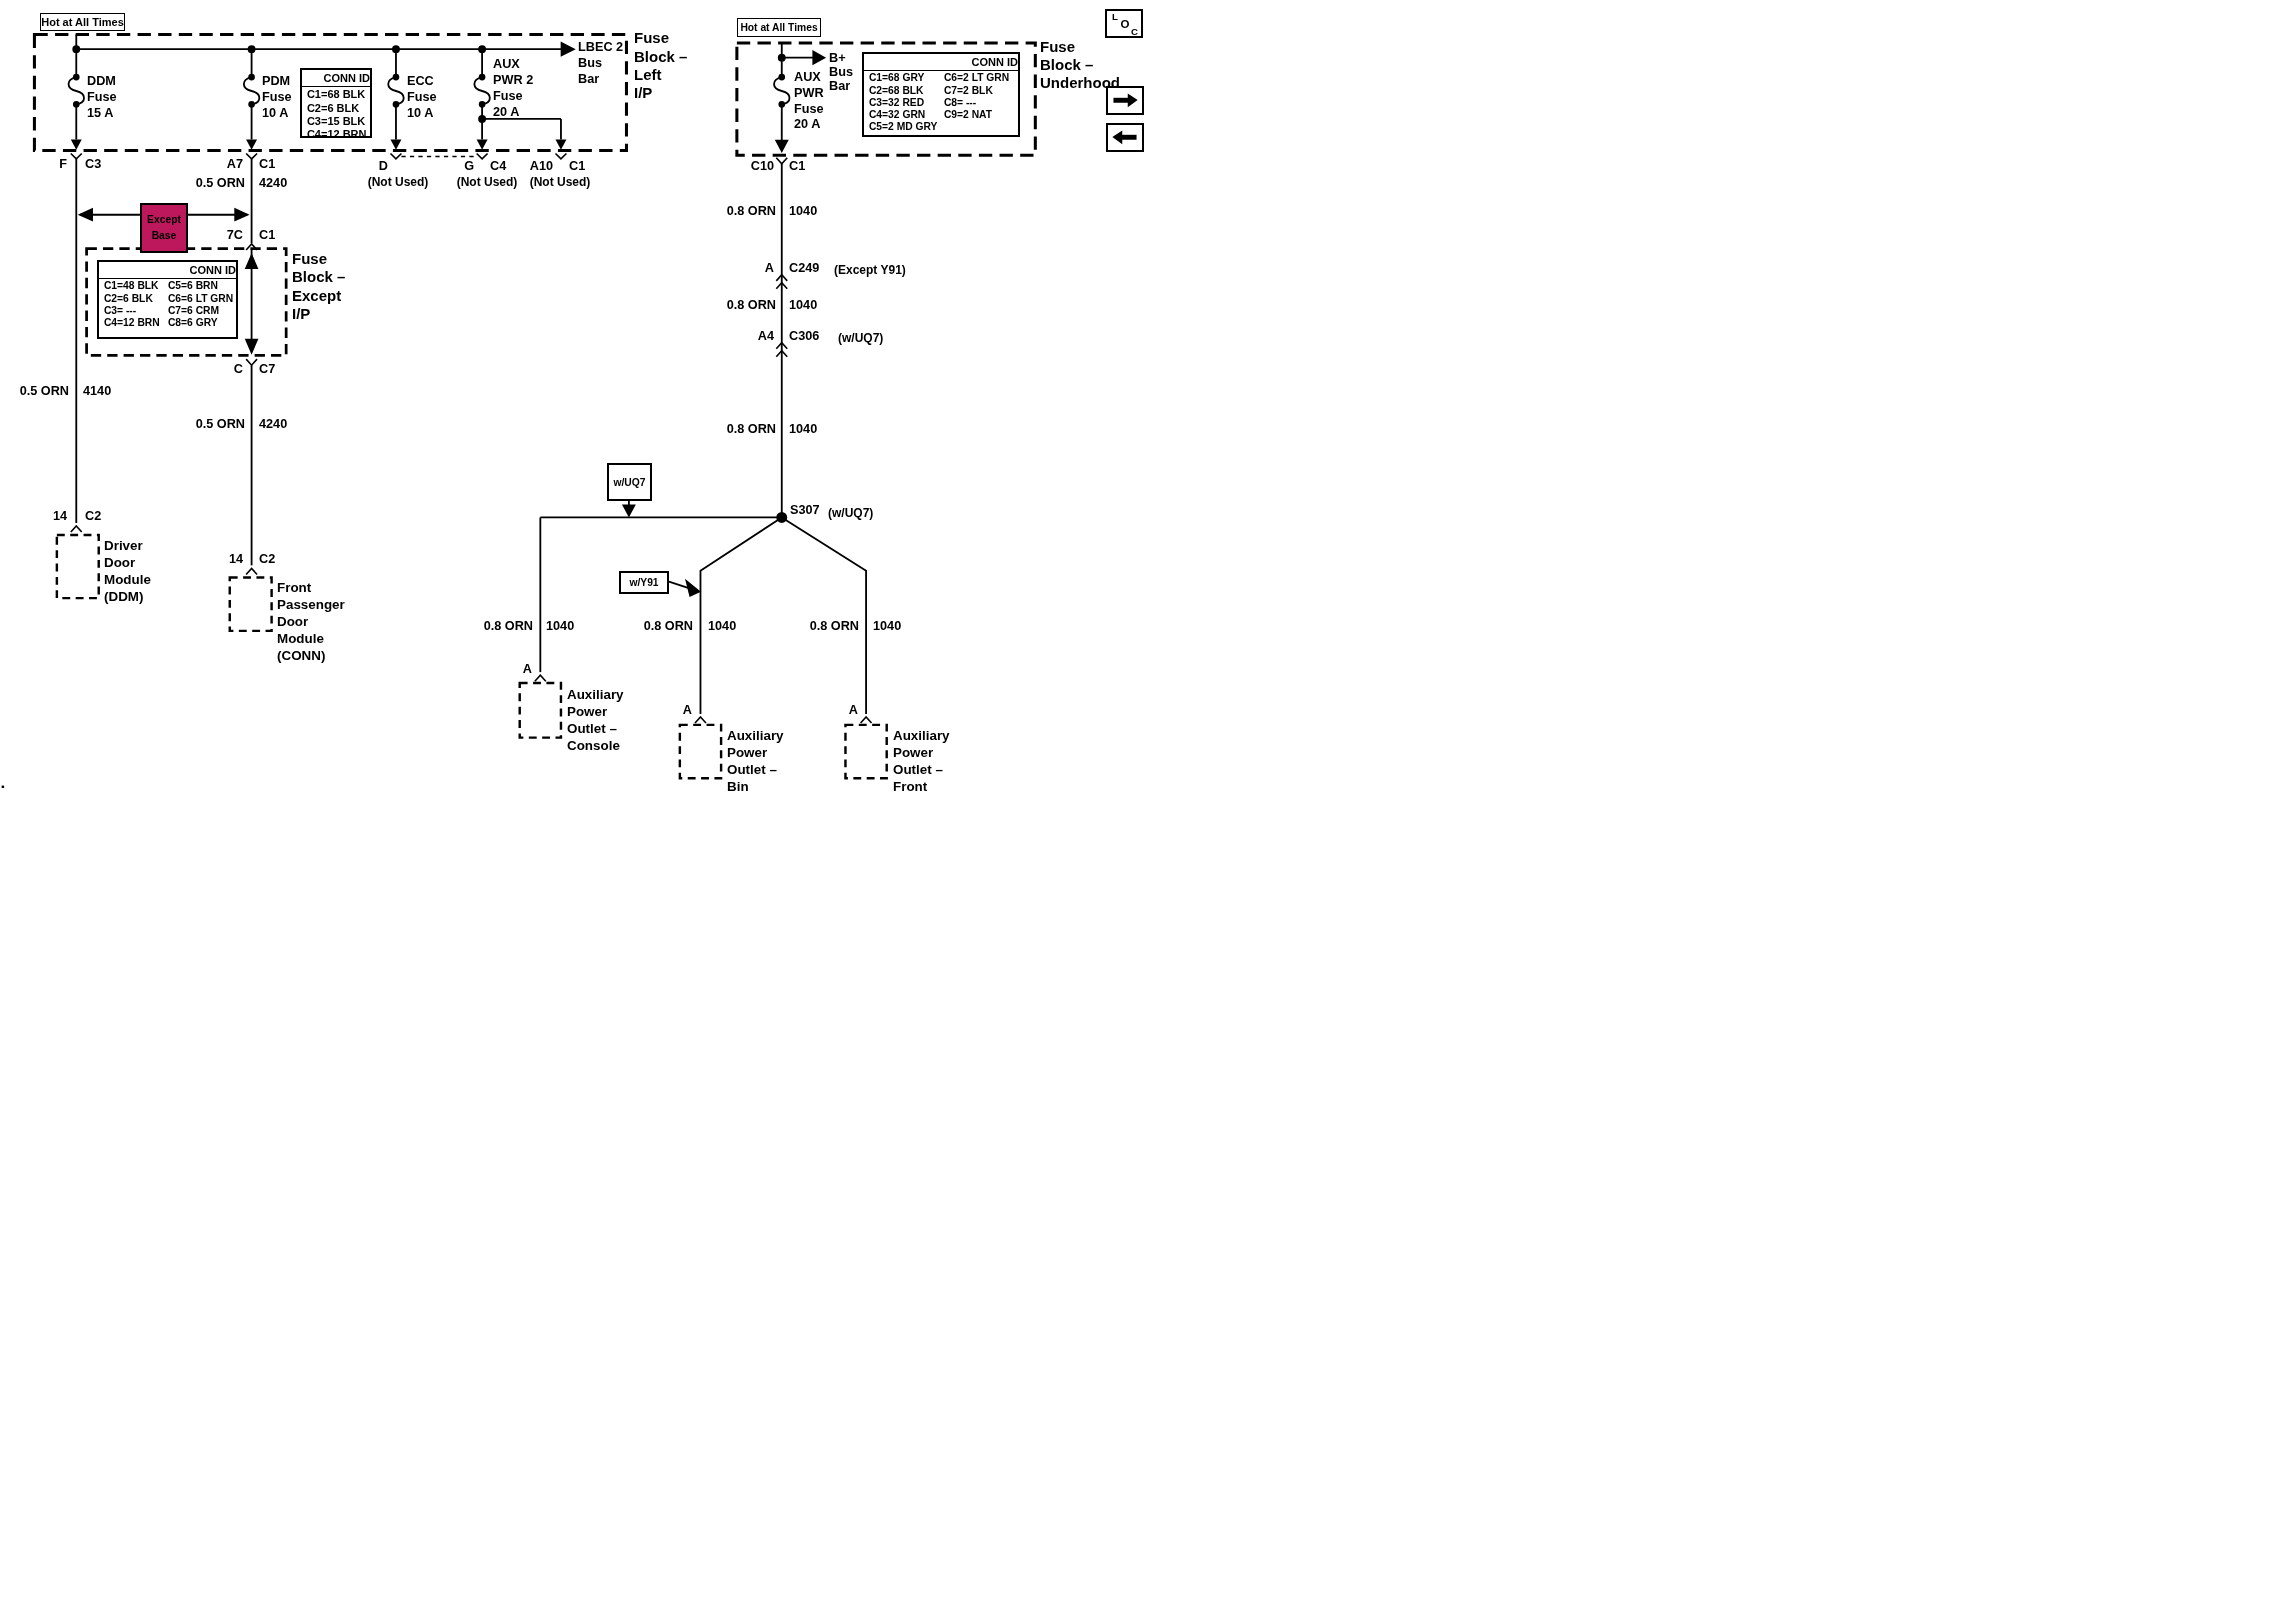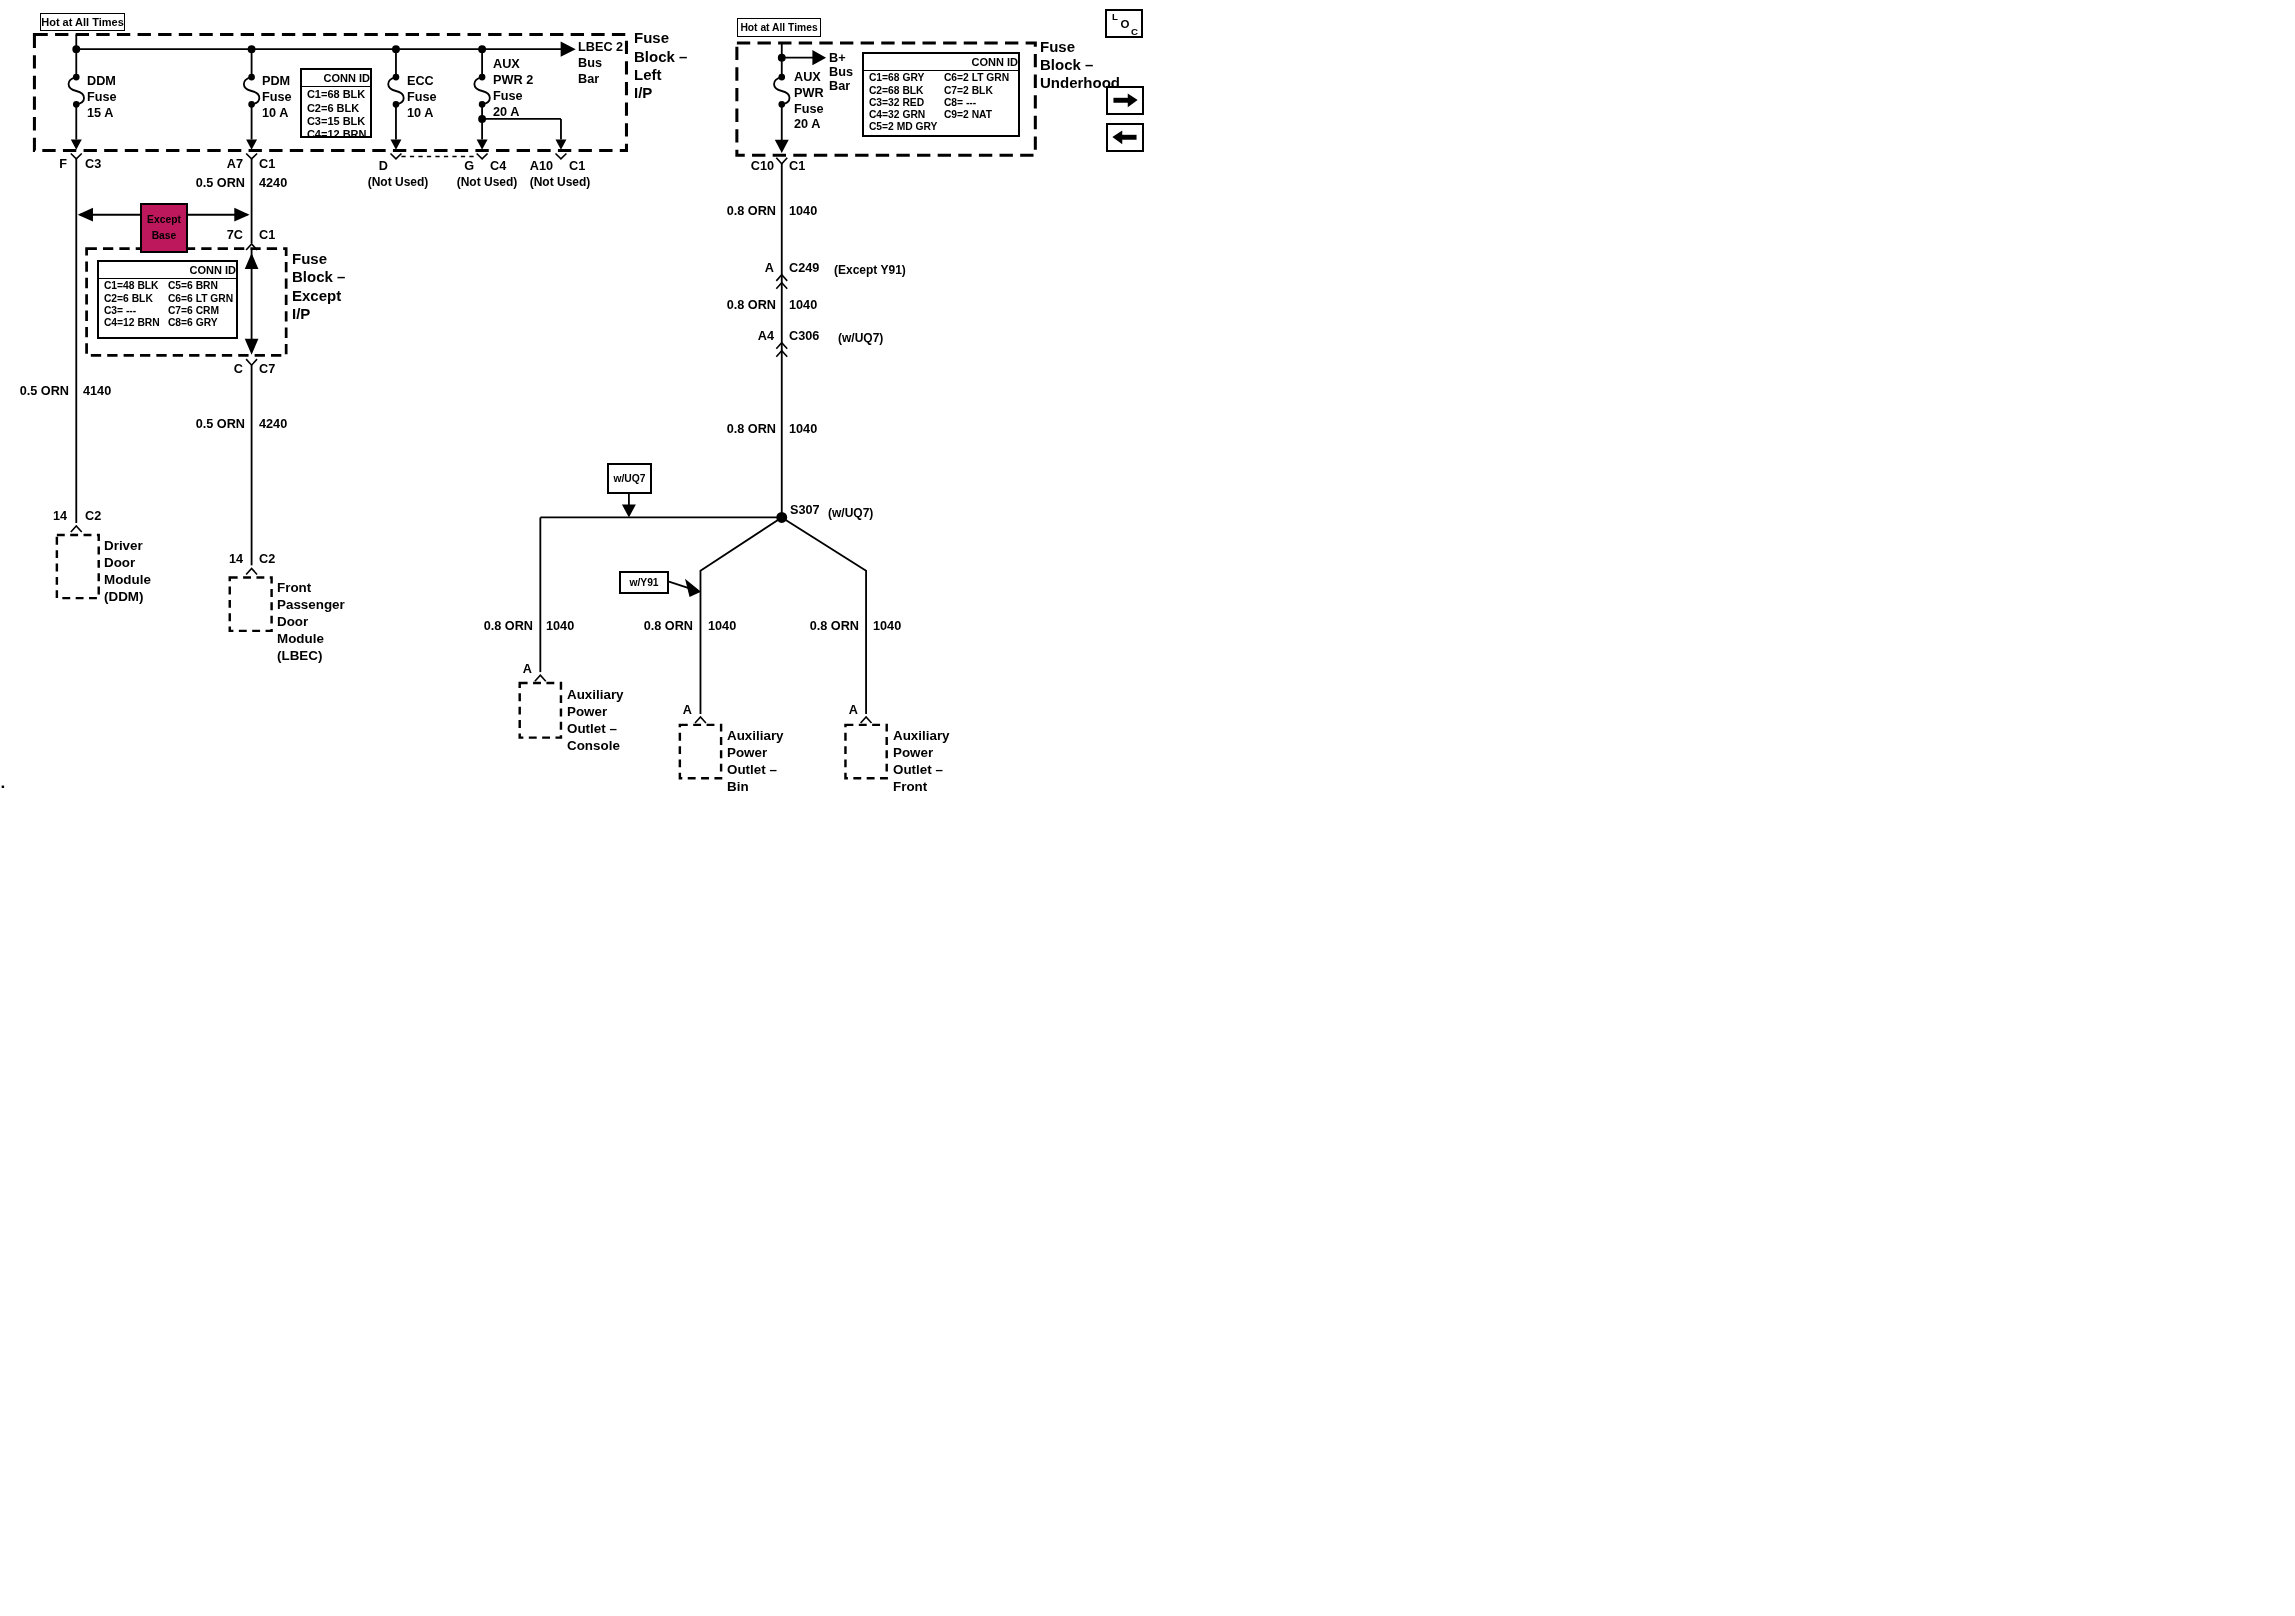--- a/index.html
+++ b/index.html
@@ -251,21 +251,21 @@
 <span class="t f22" style="left:104px;top:556px">Door</span>
 <span class="t f22" style="left:104px;top:573px">Module</span>
 <span class="t f22" style="left:104px;top:590px">(DDM)</span>
 
 <span class="t f21 r" style="left:243px;top:553px">14</span>
 <span class="t f21" style="left:259px;top:553px">C2</span>
 <span class="t f22" style="left:277px;top:581px">Front</span>
 <span class="t f22" style="left:277px;top:598px">Passenger</span>
 <span class="t f22" style="left:277px;top:615px">Door</span>
 <span class="t f22" style="left:277px;top:632px">Module</span>
-<span class="t f22" style="left:277px;top:649px">(LBEC)</span>
+<span class="t f22" style="left:277px;top:649px">(CONN)</span>
 
 <span class="t f21" style="left:829px;top:52px">B+</span>
 <span class="t f21" style="left:829px;top:66px">Bus</span>
 <span class="t f21" style="left:829px;top:80px">Bar</span>
 <span class="t f21" style="left:794px;top:71px">AUX</span>
 <span class="t f21" style="left:794px;top:87px">PWR</span>
 <span class="t f21" style="left:794px;top:103px">Fuse</span>
 <span class="t f21" style="left:794px;top:118px">20 A</span>
 
 <div class="connid" style="left:862px;top:52px;width:158px;height:85px;font-size:10.3px">
@@ -308,21 +308,21 @@
 <span class="t f21 r" style="left:776px;top:299px">0.8 ORN</span>
 <span class="t f21" style="left:789px;top:299px">1040</span>
 
 <span class="t f21 r" style="left:774px;top:330px">A4</span>
 <span class="t f21" style="left:789px;top:330px">C306</span>
 <span class="t f16" style="left:838px;top:332px">(w/UQ7)</span>
 
 <span class="t f21 r" style="left:776px;top:423px">0.8 ORN</span>
 <span class="t f21" style="left:789px;top:423px">1040</span>
 
-<div class="box4 f17" style="left:607px;top:463px;width:45px;height:31px">
+<div class="box4 f17" style="left:607px;top:463px;width:45px;height:38px">
     <span>w/UQ7</span>
   </div>
 
 <span class="t f21" style="left:790px;top:504px">S307</span>
 <span class="t f16" style="left:828px;top:507px">(w/UQ7)</span>
 
 <div class="box4 f17" style="left:619px;top:571px;width:50px;height:23px">
     <span>w/Y91</span>
   </div>
 

